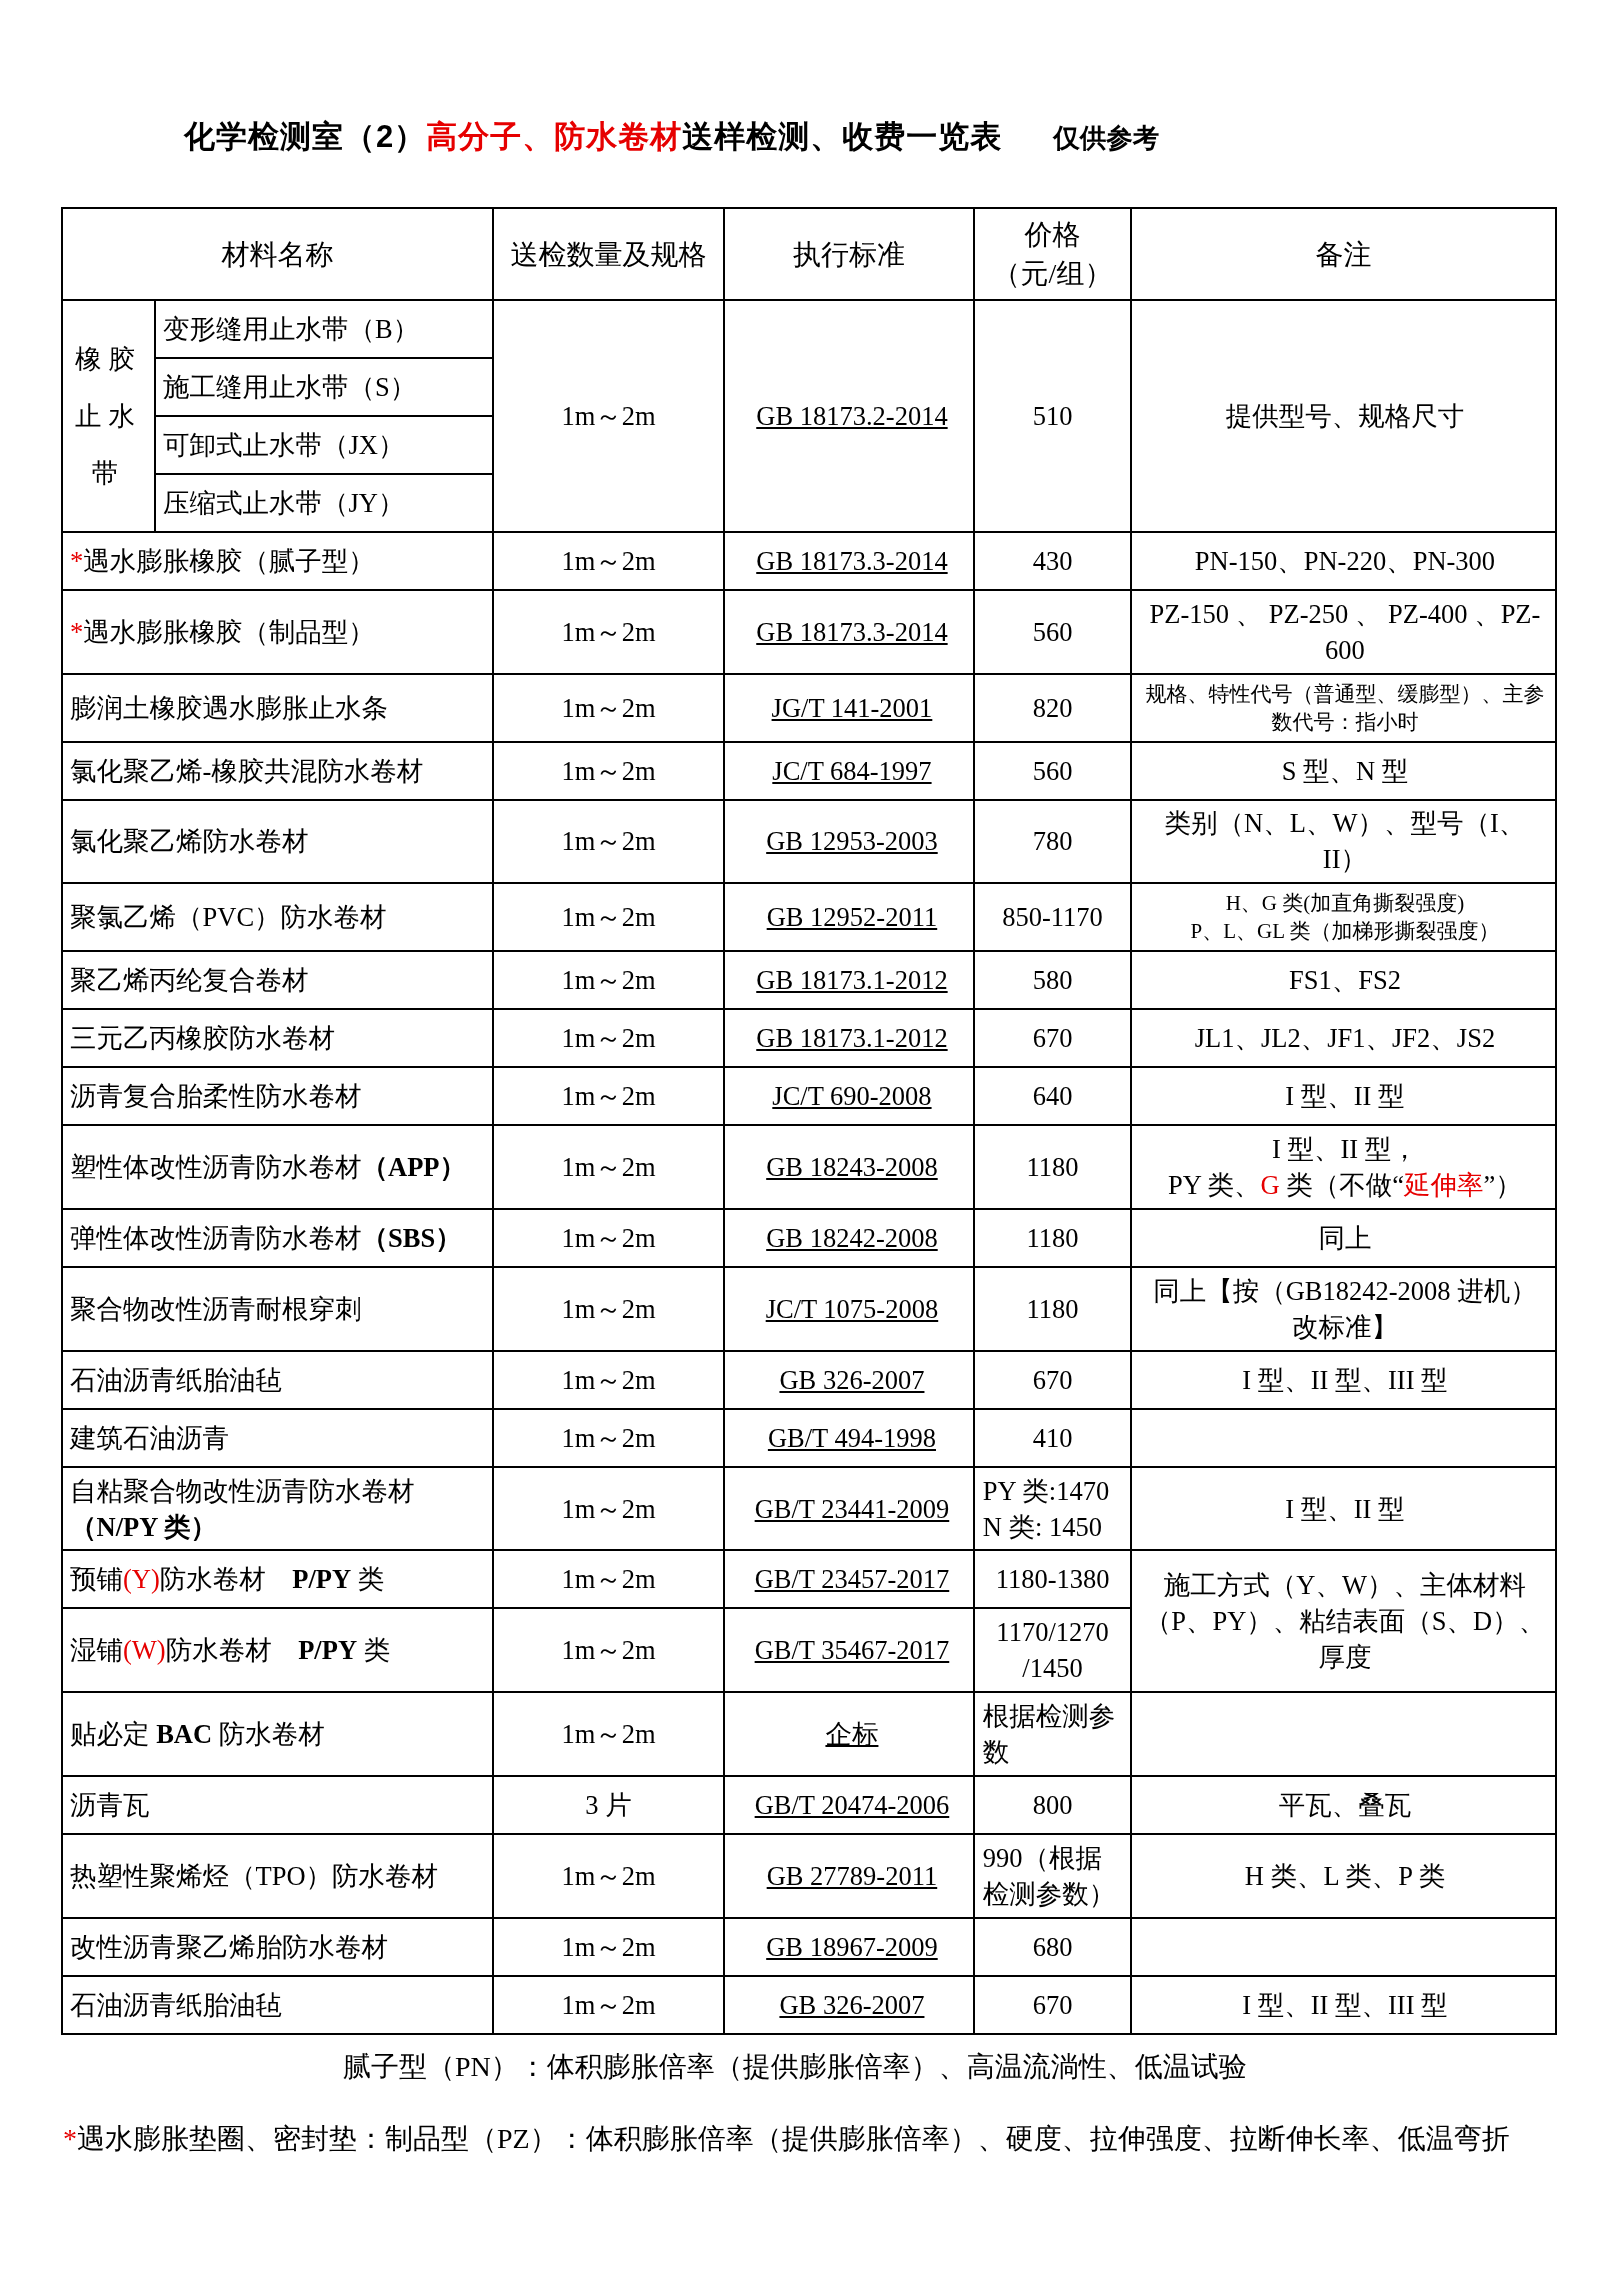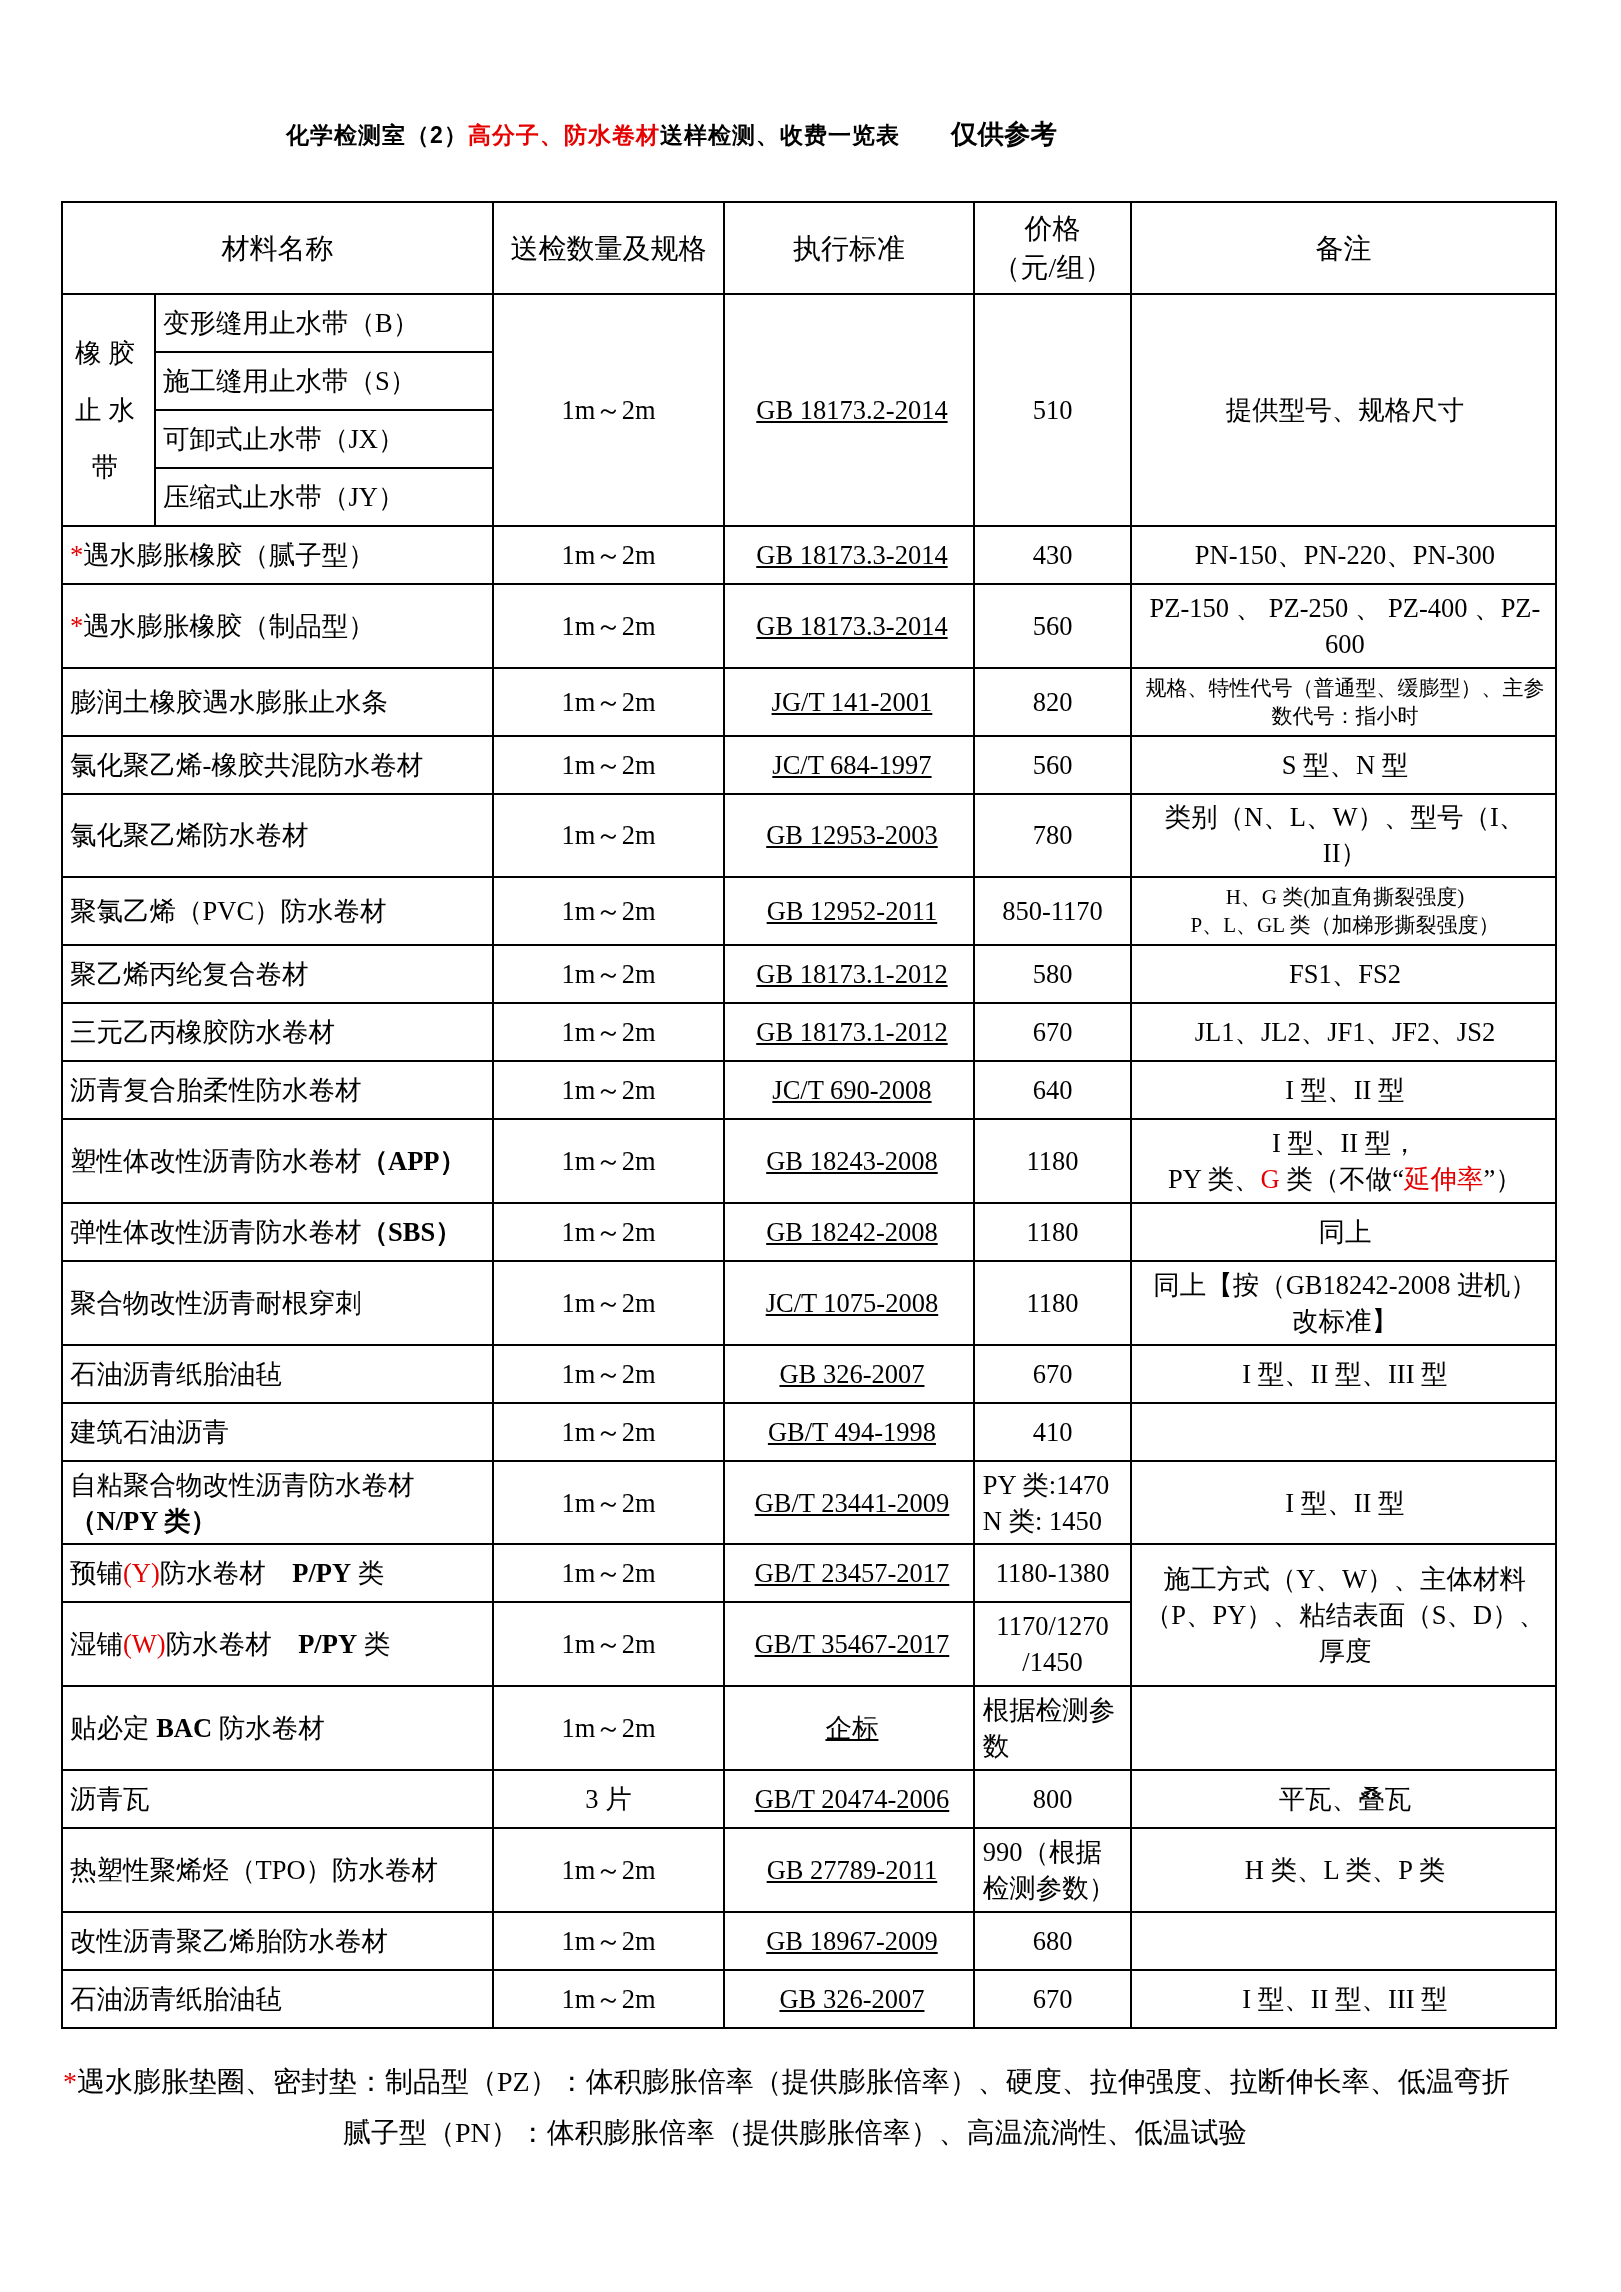--- a/index.html
+++ b/index.html
@@ -11,21 +11,21 @@
     -webkit-font-smoothing:antialiased;
   }
   .red  { color:var(--red); }
   .bold { font-weight:bold; }
 
   .title-row {
     padding-top:116px; width:1343px; text-align:center;
     font-family:"Liberation Sans","DejaVu Sans",sans-serif; font-weight:bold;
     white-space:nowrap;
   }
-  .t-main { font-size:23px; letter-spacing:1px; }
+  .t-main { font-size:31px; letter-spacing:1px; }
   .t-note { font-size:26.5px; margin-left:51px; }
 
   table.fee-table {
     border-collapse:collapse; table-layout:fixed;
     margin:49px 0 0 61px; width:1495px;
   }
   td, th {
     border:2px solid #000; padding:4.9px 9.8px;
     font-size:26.5px; line-height:36px; vertical-align:middle;
     font-weight:normal; white-space:pre-line; overflow:hidden;
@@ -250,19 +250,19 @@
           <td colspan="2" class="name"><span>石油沥青纸胎油毡</span></td>
           <td class="qty"><span>1m～2m</span></td>
           <td class="std"><span>GB 326-2007</span></td>
           <td class="price"><span>670</span></td>
           <td class="remark"><span>I 型、II 型、III 型</span></td>
         </tr>
       </tbody>
   </table>
 
   <div>
+    <p class="fn fn2">腻子型（PN）：体积膨胀倍率（提供膨胀倍率）、高温流淌性、低温试验</p>
     <p class="fn fn1" id="fn1"><span class="red">*</span><span>遇水膨胀垫圈、密封垫：制品型（PZ）：体积膨胀倍率（提供膨胀倍率）、硬度、拉伸强度、拉断伸长率、低温弯折</span></p>
-    <p class="fn fn2">腻子型（PN）：体积膨胀倍率（提供膨胀倍率）、高温流淌性、低温试验</p>
   </div>
 
 
 </div>
 
 
 </body></html>

